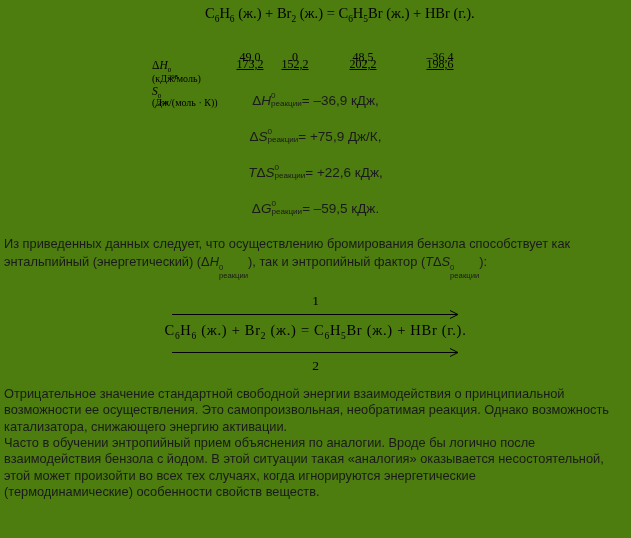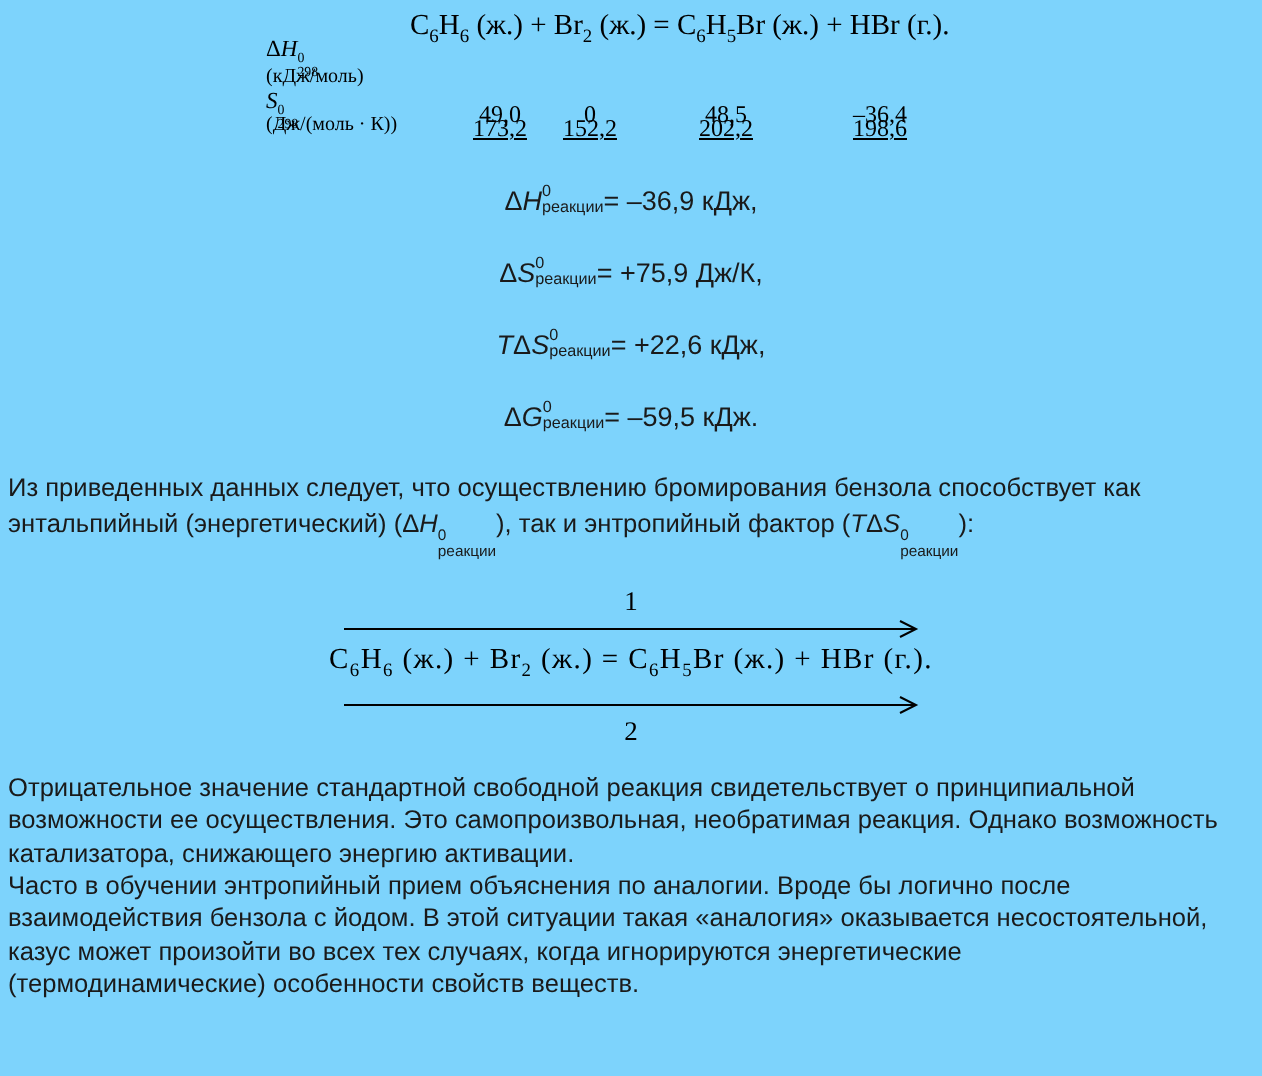--- a/index.html
+++ b/index.html
@@ -1,22 +1,22 @@
 <!DOCTYPE html>
 <html><head>
 <meta charset="utf-8">
 <style>
   html,body{margin:0;padding:0;background:#fff;}
-  .doc{position:relative;width:631px;height:538px;background:#7dd3fc;overflow:hidden;
+  .doc{position:relative;width:631px;height:538px;background:#4d7c0f;overflow:hidden;
        font-family:"Liberation Sans",sans-serif;color:#1a1a1a;}
 
   
   .thermo-table{position:relative;height:82px;font-family:"Liberation Serif",serif;color:#000;}
   .main-eq{position:absolute;left:205px;top:5px;font-size:14.5px;white-space:nowrap;}
-  .tlabel{position:absolute;left:133px;white-space:nowrap;}
+  .tlabel{position:absolute;left:152px;white-space:nowrap;margin-top:40px;}
   .lab-f{font-size:11.5px;}
   .lab1{top:19px;} .units1{top:33px;font-size:10px;}
   .lab2{top:45px;} .units2{top:57px;font-size:10px;}
   .tval{position:absolute;transform:translateX(-50%);font-size:12px;white-space:nowrap;}
   .r1{top:50px;} .r2{top:57px;text-decoration:underline;}
   .c1{left:250px;} .c2{left:295px;} .c3{left:363px;} .c4{left:440px;}
 
   
   sub{font-size:0.65em;}
   .supsub{display:inline-flex;flex-direction:column;align-items:flex-start;
@@ -132,25 +132,25 @@
     </svg>
     <div class="scheme-eq"><span>C</span><sub>6</sub><span>H</span><sub>6</sub><span> (ж.) + Br</span><sub>2</sub><span> (ж.) = C</span><sub>6</sub><span>H</span><sub>5</sub><span>Br (ж.) + HBr (г.).</span></div>
     <svg class="arrow-svg" width="288" height="10" viewBox="0 0 288 10">
       <line x1="0" y1="5.5" x2="285" y2="5.5" stroke="#000" stroke-width="1"></line>
       <path d="M278,1.5 L286,5.5 L278,9.5" fill="none" stroke="#000" stroke-width="1"></path>
     </svg>
     <div class="step-num">2</div>
   </div>
 
   <div class="para p-body p-gibbs">
-    <div class="pline">Отрицательное значение стандартной свободной реакция свидетельствует о принципиальной</div>
+    <div class="pline">Отрицательное значение стандартной свободной энергии взаимодействия о принципиальной</div>
     <div class="pline">возможности ее осуществления. Это самопроизвольная, необратимая реакция. Однако возможность</div>
     <div class="pline">катализатора, снижающего энергию активации.</div>
   </div>
 
   <div class="para p-body">
     <div class="pline">Часто в обучении энтропийный прием объяснения по аналогии. Вроде бы логично после</div>
     <div class="pline">взаимодействия бензола с йодом. В этой ситуации такая «аналогия» оказывается несостоятельной,</div>
-    <div class="pline">казус может произойти во всех тех случаях, когда игнорируются энергетические</div>
+    <div class="pline">этой может произойти во всех тех случаях, когда игнорируются энергетические</div>
     <div class="pline">(термодинамические) особенности свойств веществ.</div>
   </div>
 
 </div>
 
 </body></html>

